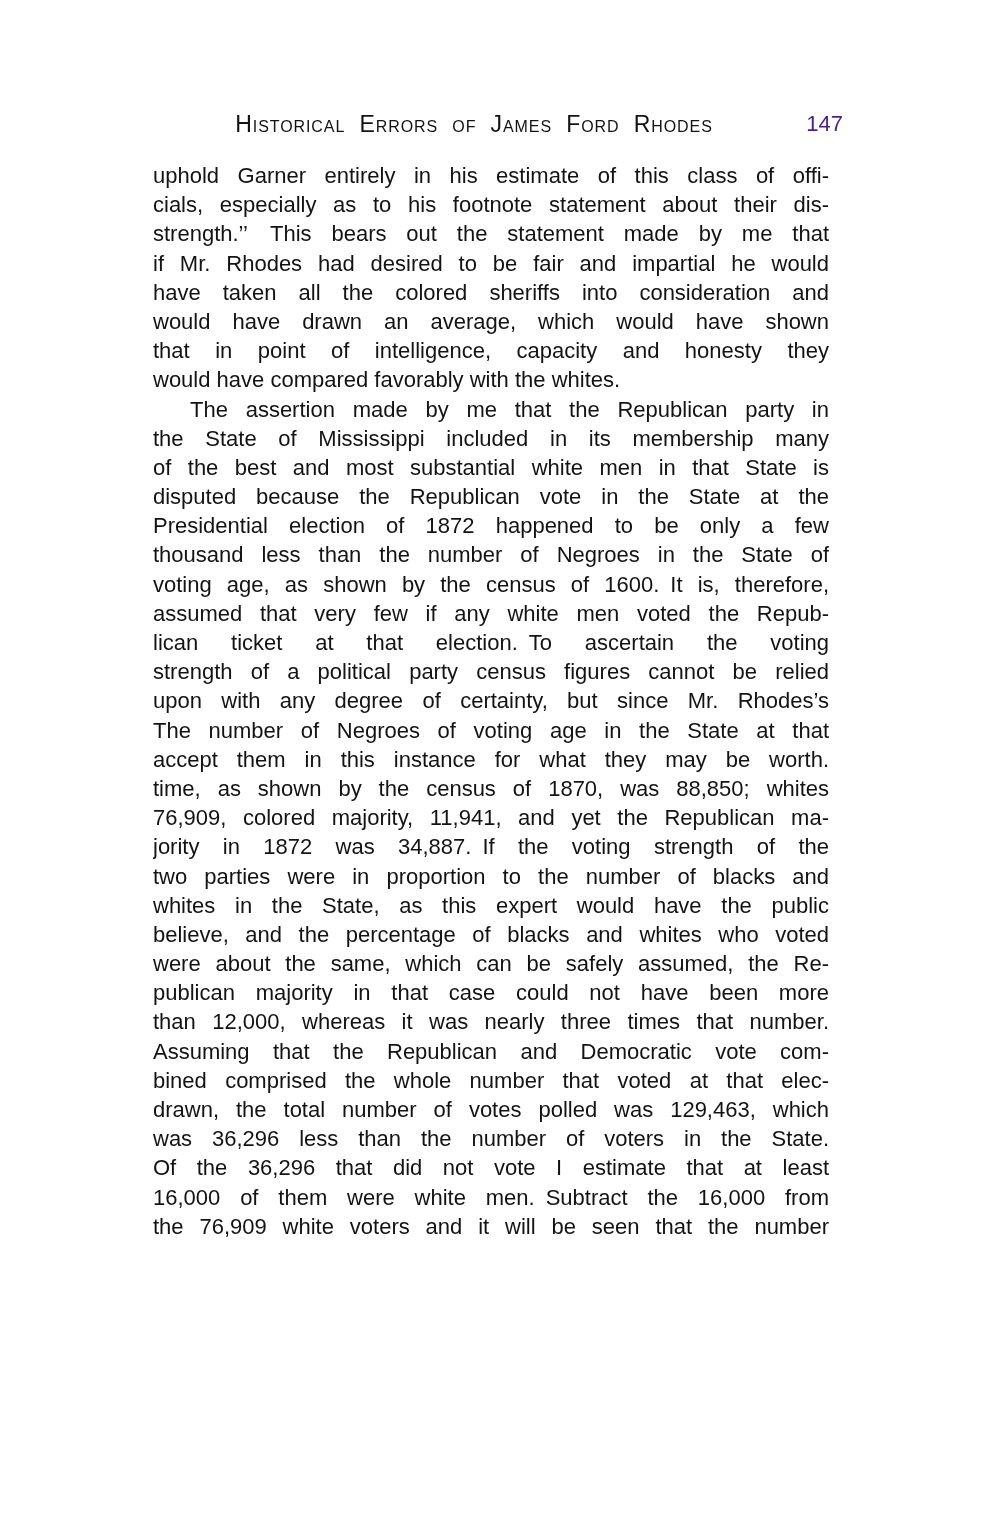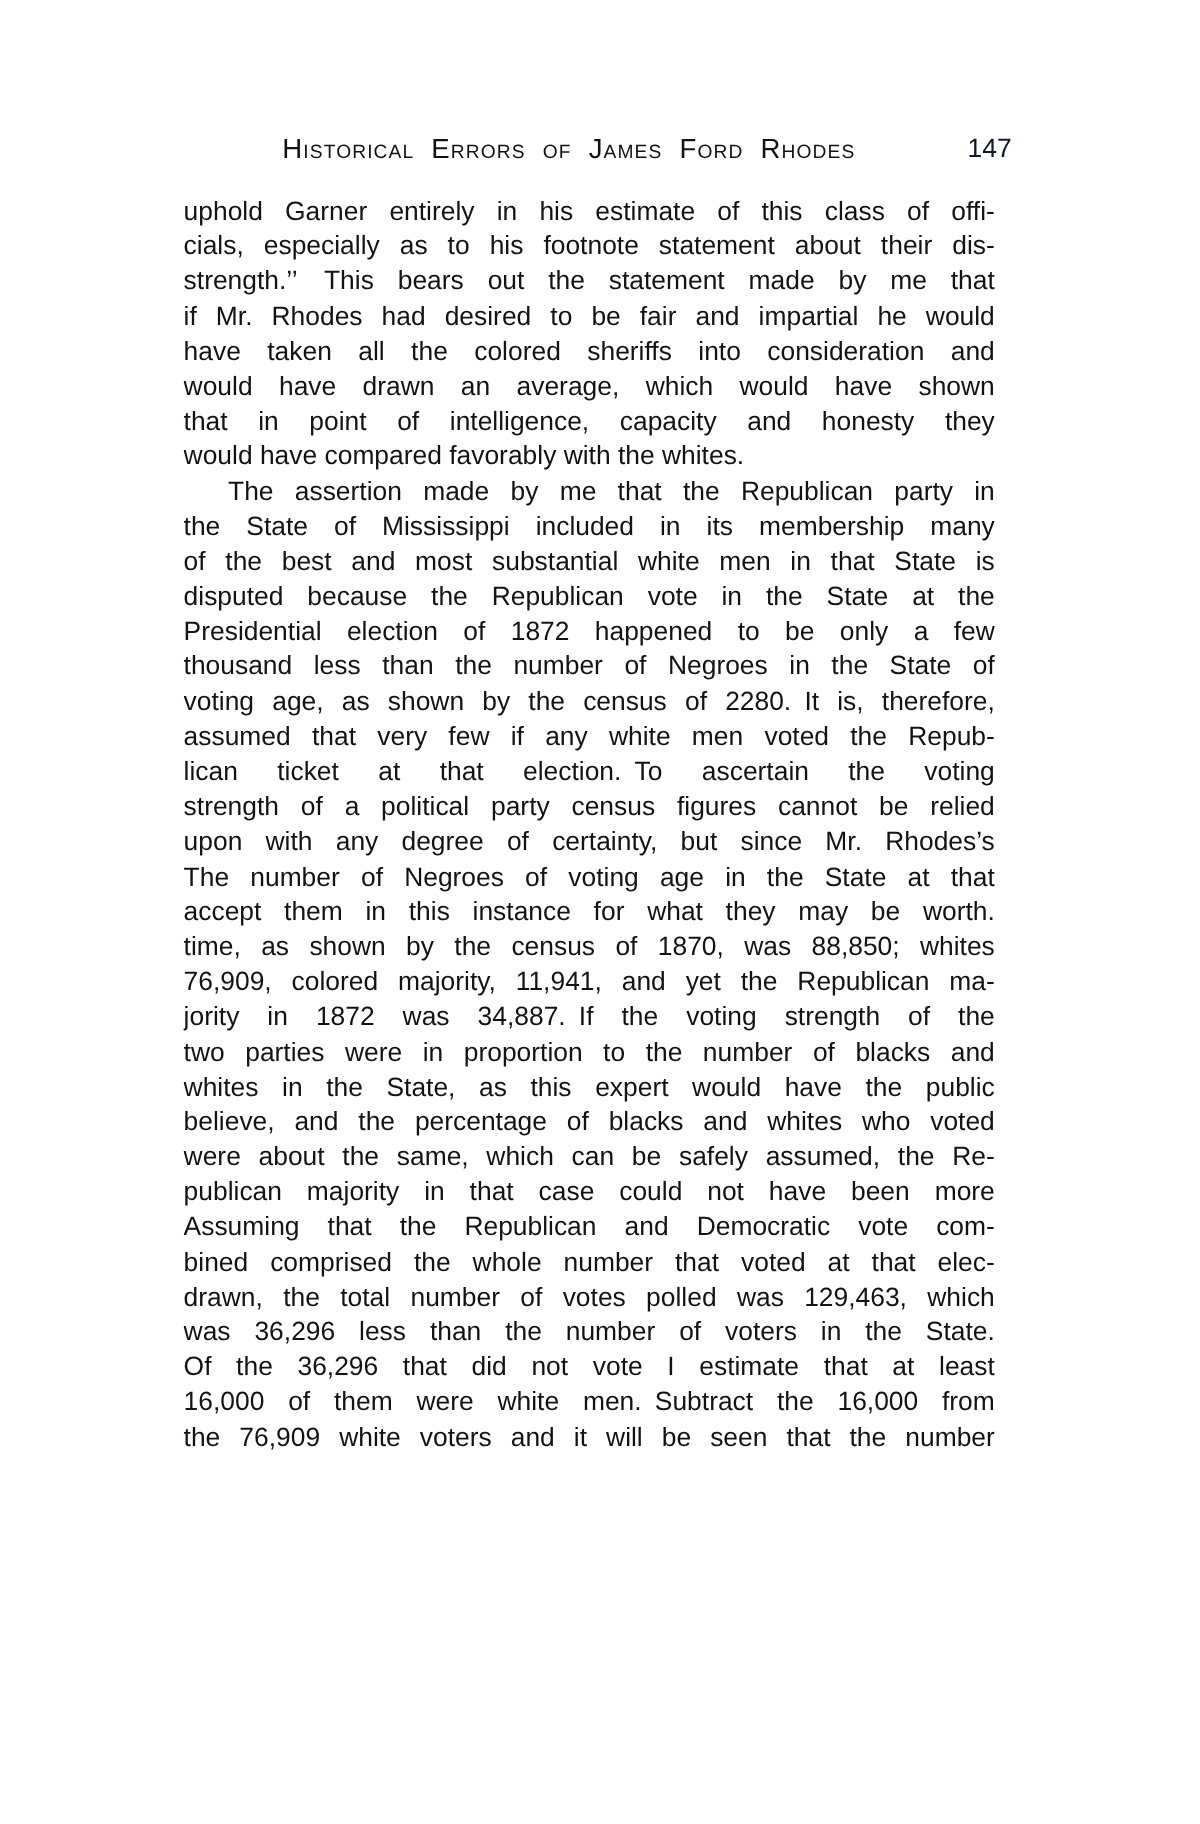--- a/index.html
+++ b/index.html
@@ -35,21 +35,21 @@
     letter-spacing: 0.04em;
     word-spacing: 0.30em;
     color: #121212;
     white-space: nowrap;
   }
   .page-number {
     position: absolute;
     right: 0;
     top: 0;
     font-size: 22px;
-    color: #0f172a;
+    color: #4c1d95;
     margin-left: 29px;
   }
   .body-text {
     position: absolute;
     top: 161px;
     left: 153px;
     width: 676px;
     font-size: 22px;
     color: #131313;
   }
@@ -84,35 +84,36 @@
       <div class="line just">have taken all the colored sheriffs into consideration and</div>
       <div class="line just">would have drawn an average, which would have shown</div>
       <div class="line just">that in point of intelligence, capacity and honesty they</div>
       <div class="line">would have compared favorably with the whites.</div>
       <div class="line indent just">The assertion made by me that the Republican party in</div>
       <div class="line just">the State of Mississippi included in its membership many</div>
       <div class="line just">of the best and most substantial white men in that State is</div>
       <div class="line just">disputed because the Republican vote in the State at the</div>
       <div class="line just">Presidential election of 1872 happened to be only a few</div>
       <div class="line just">thousand less than the number of Negroes in the State of</div>
-      <div class="line just">voting age, as shown by the census of 2280. It is, therefore,</div>
+      <div class="line just">voting age, as shown by the census of 1600. It is, therefore,</div>
       <div class="line just">assumed that very few if any white men voted the Repub-</div>
       <div class="line just">lican ticket at that election. To ascertain the voting</div>
       <div class="line just">strength of a political party census figures cannot be relied</div>
       <div class="line just">upon with any degree of certainty, but since Mr. Rhodes’s</div>
       <div class="line just">The number of Negroes of voting age in the State at that</div>
       <div class="line just">accept them in this instance for what they may be worth.</div>
       <div class="line just">time, as shown by the census of 1870, was 88,850; whites</div>
       <div class="line just">76,909, colored majority, 11,941, and yet the Republican ma-</div>
       <div class="line just">jority in 1872 was 34,887. If the voting strength of the</div>
       <div class="line just">two parties were in proportion to the number of blacks and</div>
       <div class="line just">whites in the State, as this expert would have the public</div>
       <div class="line just">believe, and the percentage of blacks and whites who voted</div>
       <div class="line just">were about the same, which can be safely assumed, the Re-</div>
       <div class="line just">publican majority in that case could not have been more</div>
+      <div class="line just">than 12,000, whereas it was nearly three times that number.</div>
       <div class="line just">Assuming that the Republican and Democratic vote com-</div>
       <div class="line just">bined comprised the whole number that voted at that elec-</div>
       <div class="line just">drawn, the total number of votes polled was 129,463, which</div>
       <div class="line just">was 36,296 less than the number of voters in the State.</div>
       <div class="line just">Of the 36,296 that did not vote I estimate that at least</div>
       <div class="line just">16,000 of them were white men. Subtract the 16,000 from</div>
       <div class="line just">the 76,909 white voters and it will be seen that the number</div>
     </div>
 </div>
 

